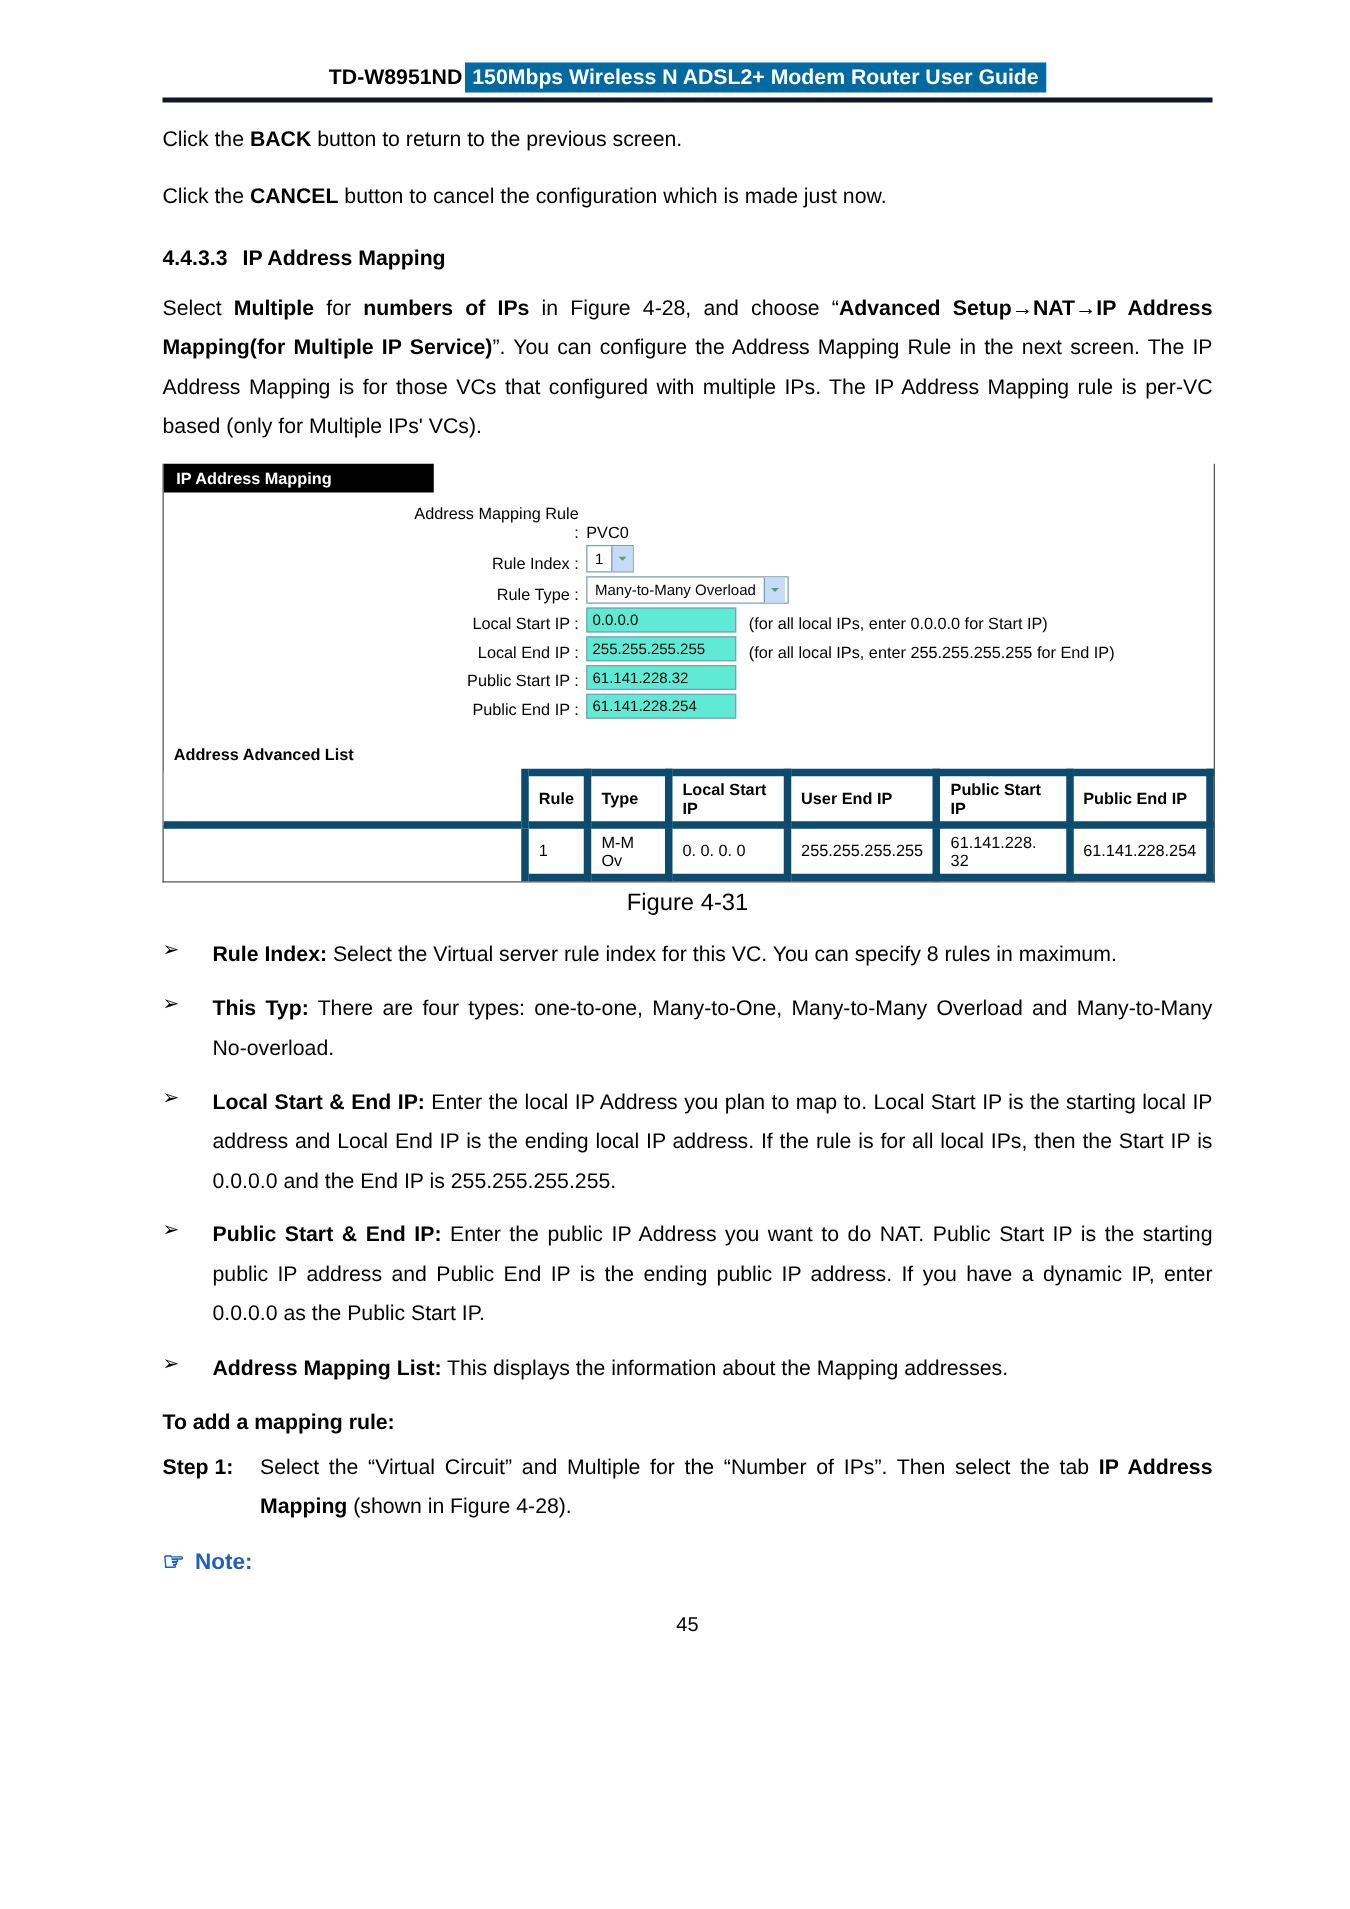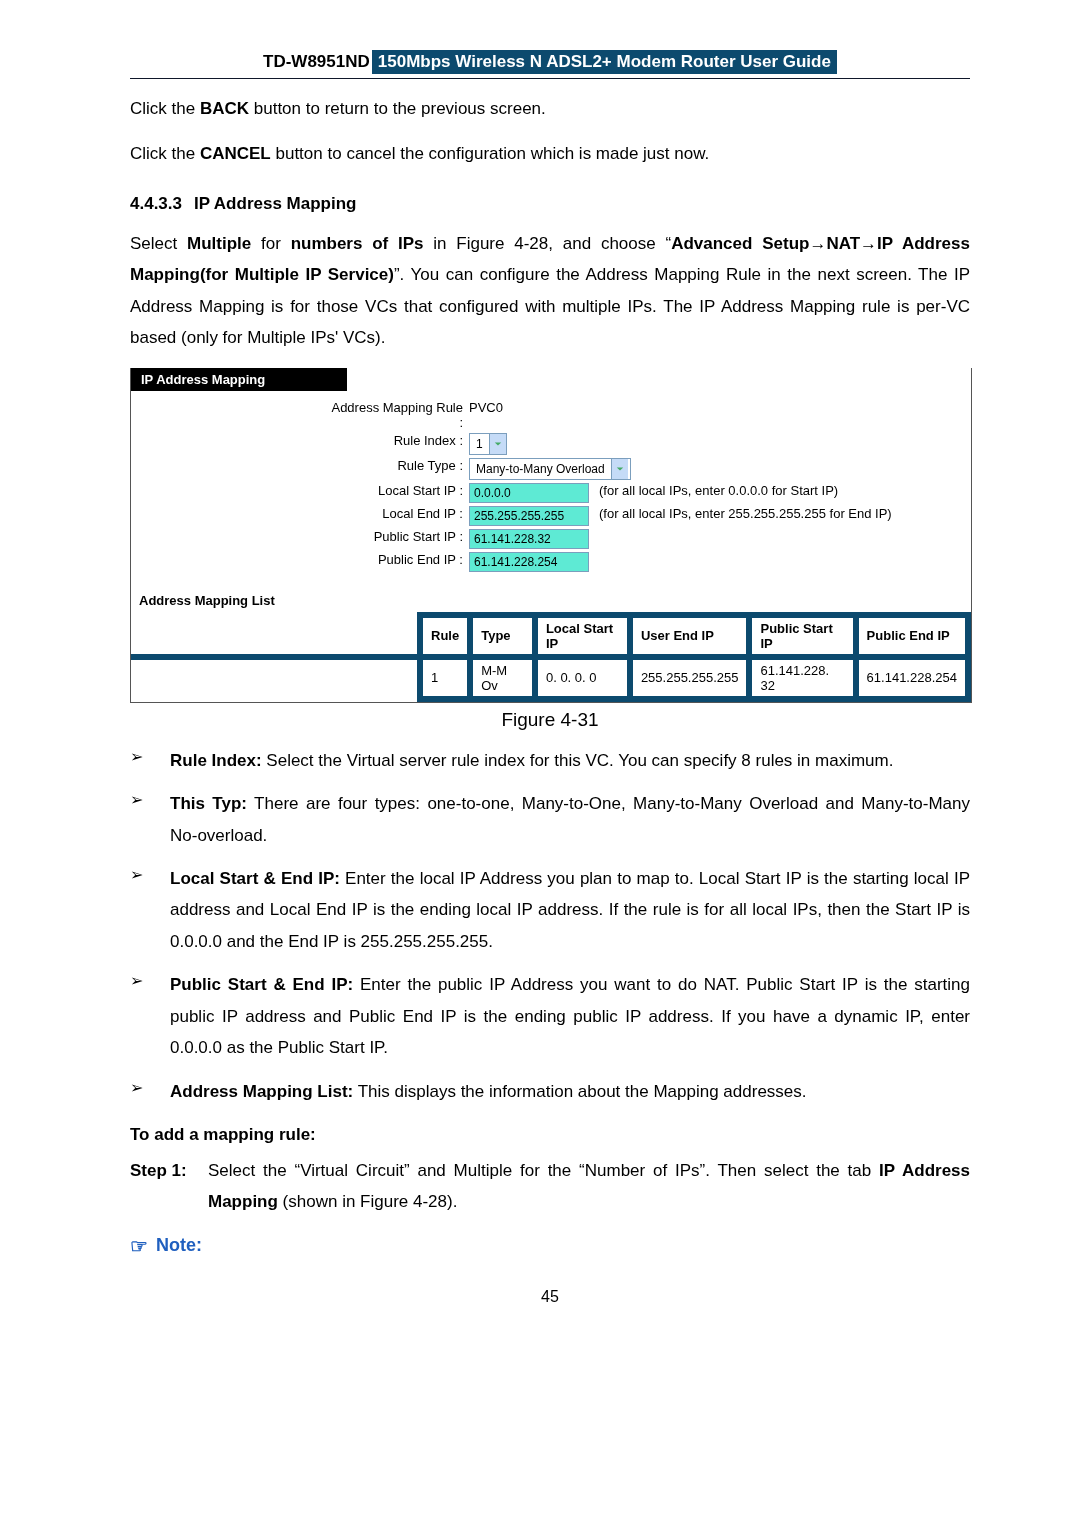--- a/index.html
+++ b/index.html
@@ -6,36 +6,36 @@
     margin: 0;
     padding: 0;
     font-family: Arial, Helvetica, sans-serif;
     background: #fff;
     width: 1080px;
   }
   .page {
     padding: 50px 110px 40px 130px;
   }
   .header-bar {
-    border-bottom: 1px solid #0f172a;
+    border-bottom: 4px solid #0f172a;
     padding-bottom: 4px;
     margin-bottom: 8px;
     text-align: center;
     display: flex;
     justify-content: center;
     align-items: baseline;
     gap: 2px;
   }
   .model {
     font-weight: bold;
     font-size: 17px;
     color: #000;
   }
   .model-highlight {
-    background: #0c4a6e;
+    background: #0369a1;
     color: #fff;
     padding: 2px 6px;
     font-weight: bold;
     font-size: 17px;
   }
   .body-text {
     font-size: 17px;
     line-height: 1.85;
     margin: 14px 0;
     text-align: justify;
@@ -65,21 +65,21 @@
     font-size: 13px;
   }
   .panel-row { display: flex; }
   .panel-left-spacer { width: 200px; }
   .panel-form {
     flex: 1;
     padding: 6px 0 10px 0;
   }
   .form-line {
     display: flex;
-    align-items: flex-start;
+    align-items: flex-end;
     margin: 3px 0;
     font-size: 13px;
   }
   .form-label {
     width: 132px;
     text-align: right;
     padding-right: 6px;
   }
   .input-box {
     border: 1px solid #7b9ebd;
@@ -260,21 +260,21 @@
         <div class="form-line">
           <span class="form-label">Public Start IP :</span>
           <span class="input-box" style="width:110px;">61.141.228.32</span>
         </div>
         <div class="form-line">
           <span class="form-label">Public End IP :</span>
           <span class="input-box" style="width:110px;">61.141.228.254</span>
         </div>
       </div>
     </div>
-    <div class="section-label-side">Address Mapping List</div>
+    <div class="section-label-side">Address Advanced List</div>
     <div class="maplist-wrap">
       <table class="maplist">
         <tbody>
             <tr>
           <th class="left-col" style="border-left:none;border-top:none;border-bottom:none;background:#fff;"></th>
           <th>Rule</th>
           <th>Type</th>
           <th>Local Start IP</th>
           <th>User End IP</th>
           <th>Public Start IP</th>

